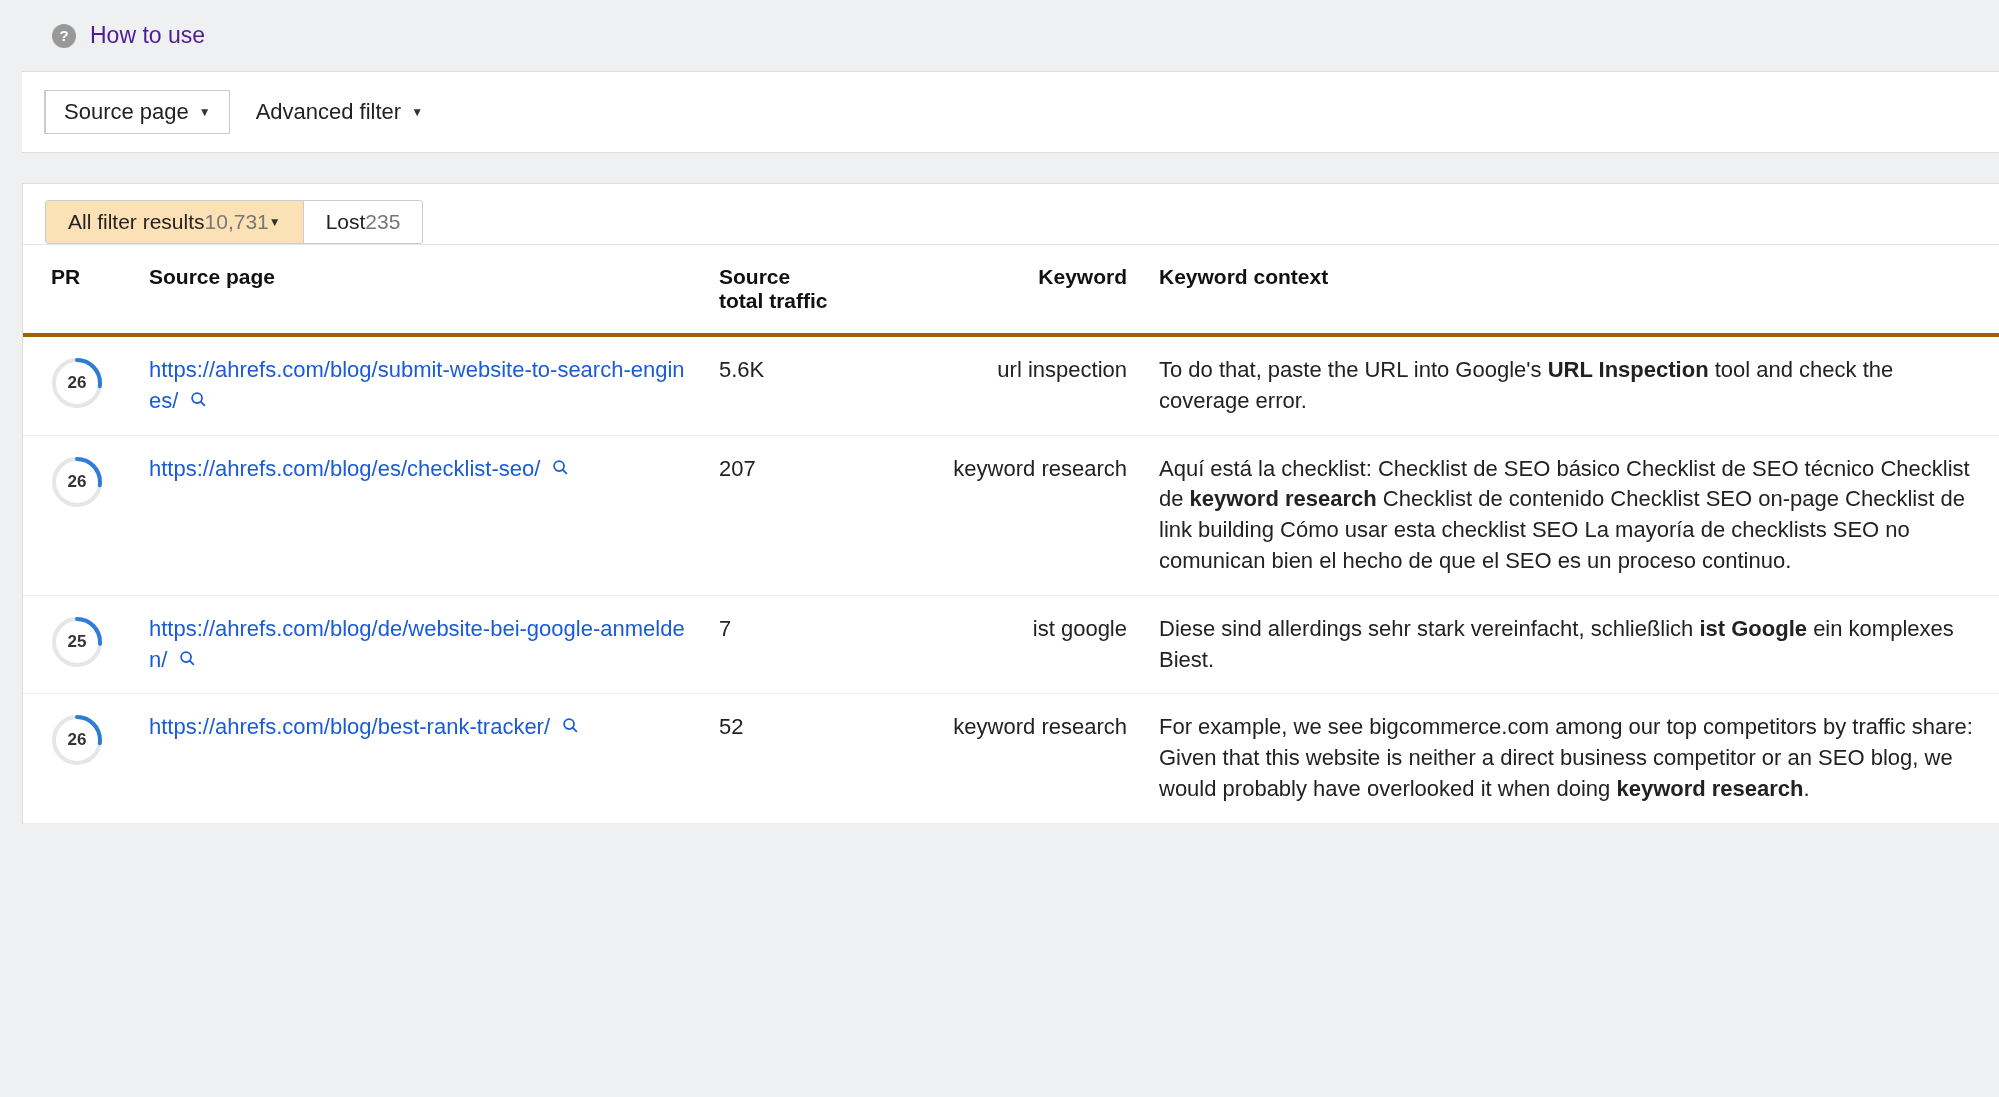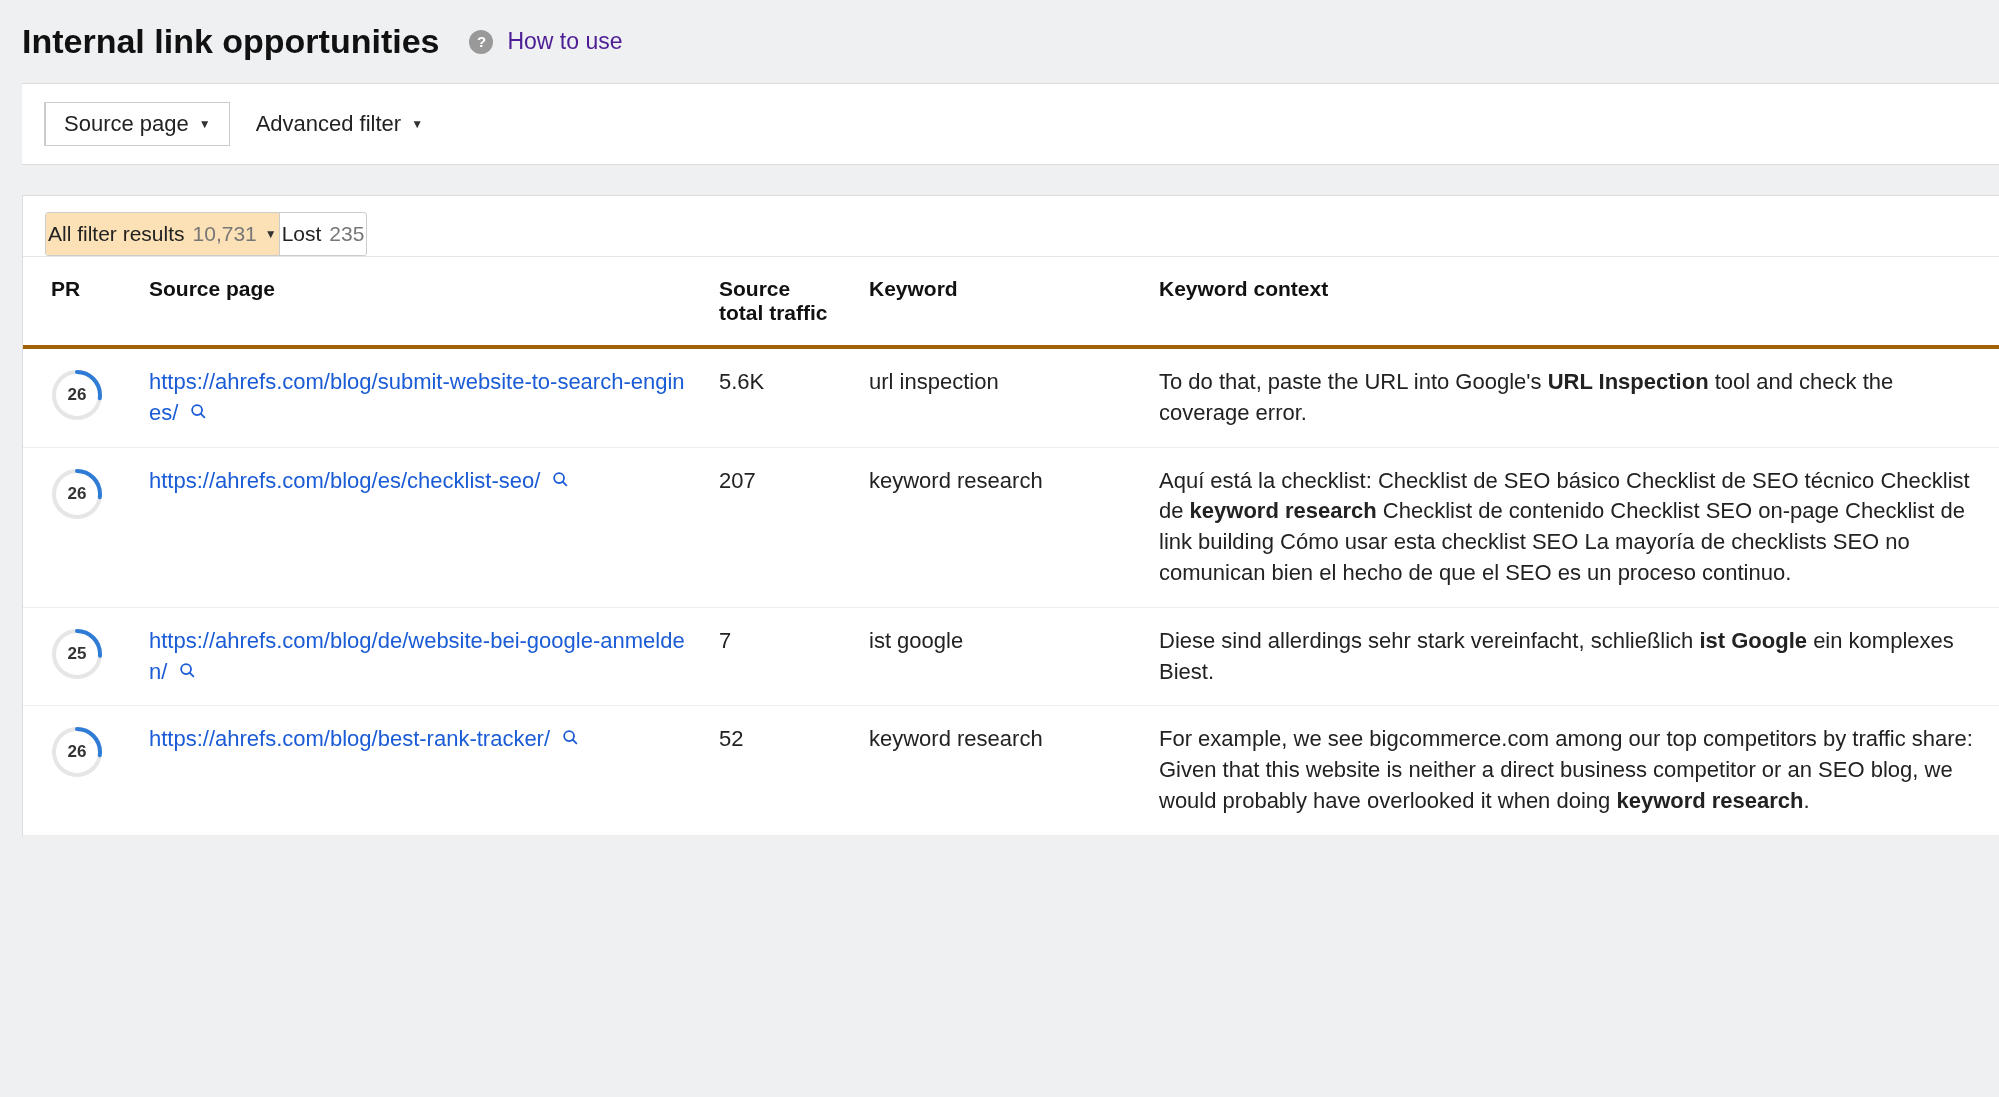--- a/index.html
+++ b/index.html
@@ -111,27 +111,26 @@
     padding: 16px 22px 0 22px;
     border-bottom: 1px solid #e5e5e5;
   }
   .tab-group {
     display: inline-flex;
     border: 1px solid #ccc;
     border-radius: 3px;
     overflow: hidden;
   }
   .tab {
-    padding: 9px 2px;
+    padding: 9px 22px;
     font-size: 21px;
     color: #222;
     cursor: pointer;
     display: flex;
     align-items: center;
-    gap: 8px;
     border-right: 1px solid #ccc;
   }
   .tab:last-child { border-right: none; }
   .tab.active {
     background: #fde1b6;
   }
   .tab .count {
     color: #777;
     font-weight: 400;
   }
@@ -152,21 +151,21 @@
     padding: 18px 16px;
     border-bottom: 1px solid #eee;
     vertical-align: top;
     font-size: 22px;
     color: #222;
     line-height: 1.4;
   }
   .col-pr { width: 110px; padding-left: 28px;}
   .col-source { width: 570px; }
   .col-traffic { width: 150px; }
-  .col-kw { width: 290px; }
+  .col-kw { width: 290px; text-align: right; }
   .col-ctx { }
   .pr-badge {
     position: relative;
     width: 52px;
     height: 52px;
     margin-top: 2px;
   }
   .pr-badge svg { transform: rotate(-90deg); }
   .pr-num {
     position: absolute;
@@ -188,21 +187,20 @@
     margin-left: 6px;
     cursor: pointer;
     font-size: 18px;
   }
   .ctx b { font-weight: 700; }
 </style>
 </head>
 <body>
 
 <div class="header">
-  <h1 class="page-title">Internal link opportunities</h1>
   <span class="help-icon">?</span>
   <span class="help-text">How to use</span>
 </div>
 
 <div class="filter-bar">
   <div class="search-group">
     <div class="source-dd">
       <span>Source page</span>
       <span class="caret">▼</span>
     </div>

